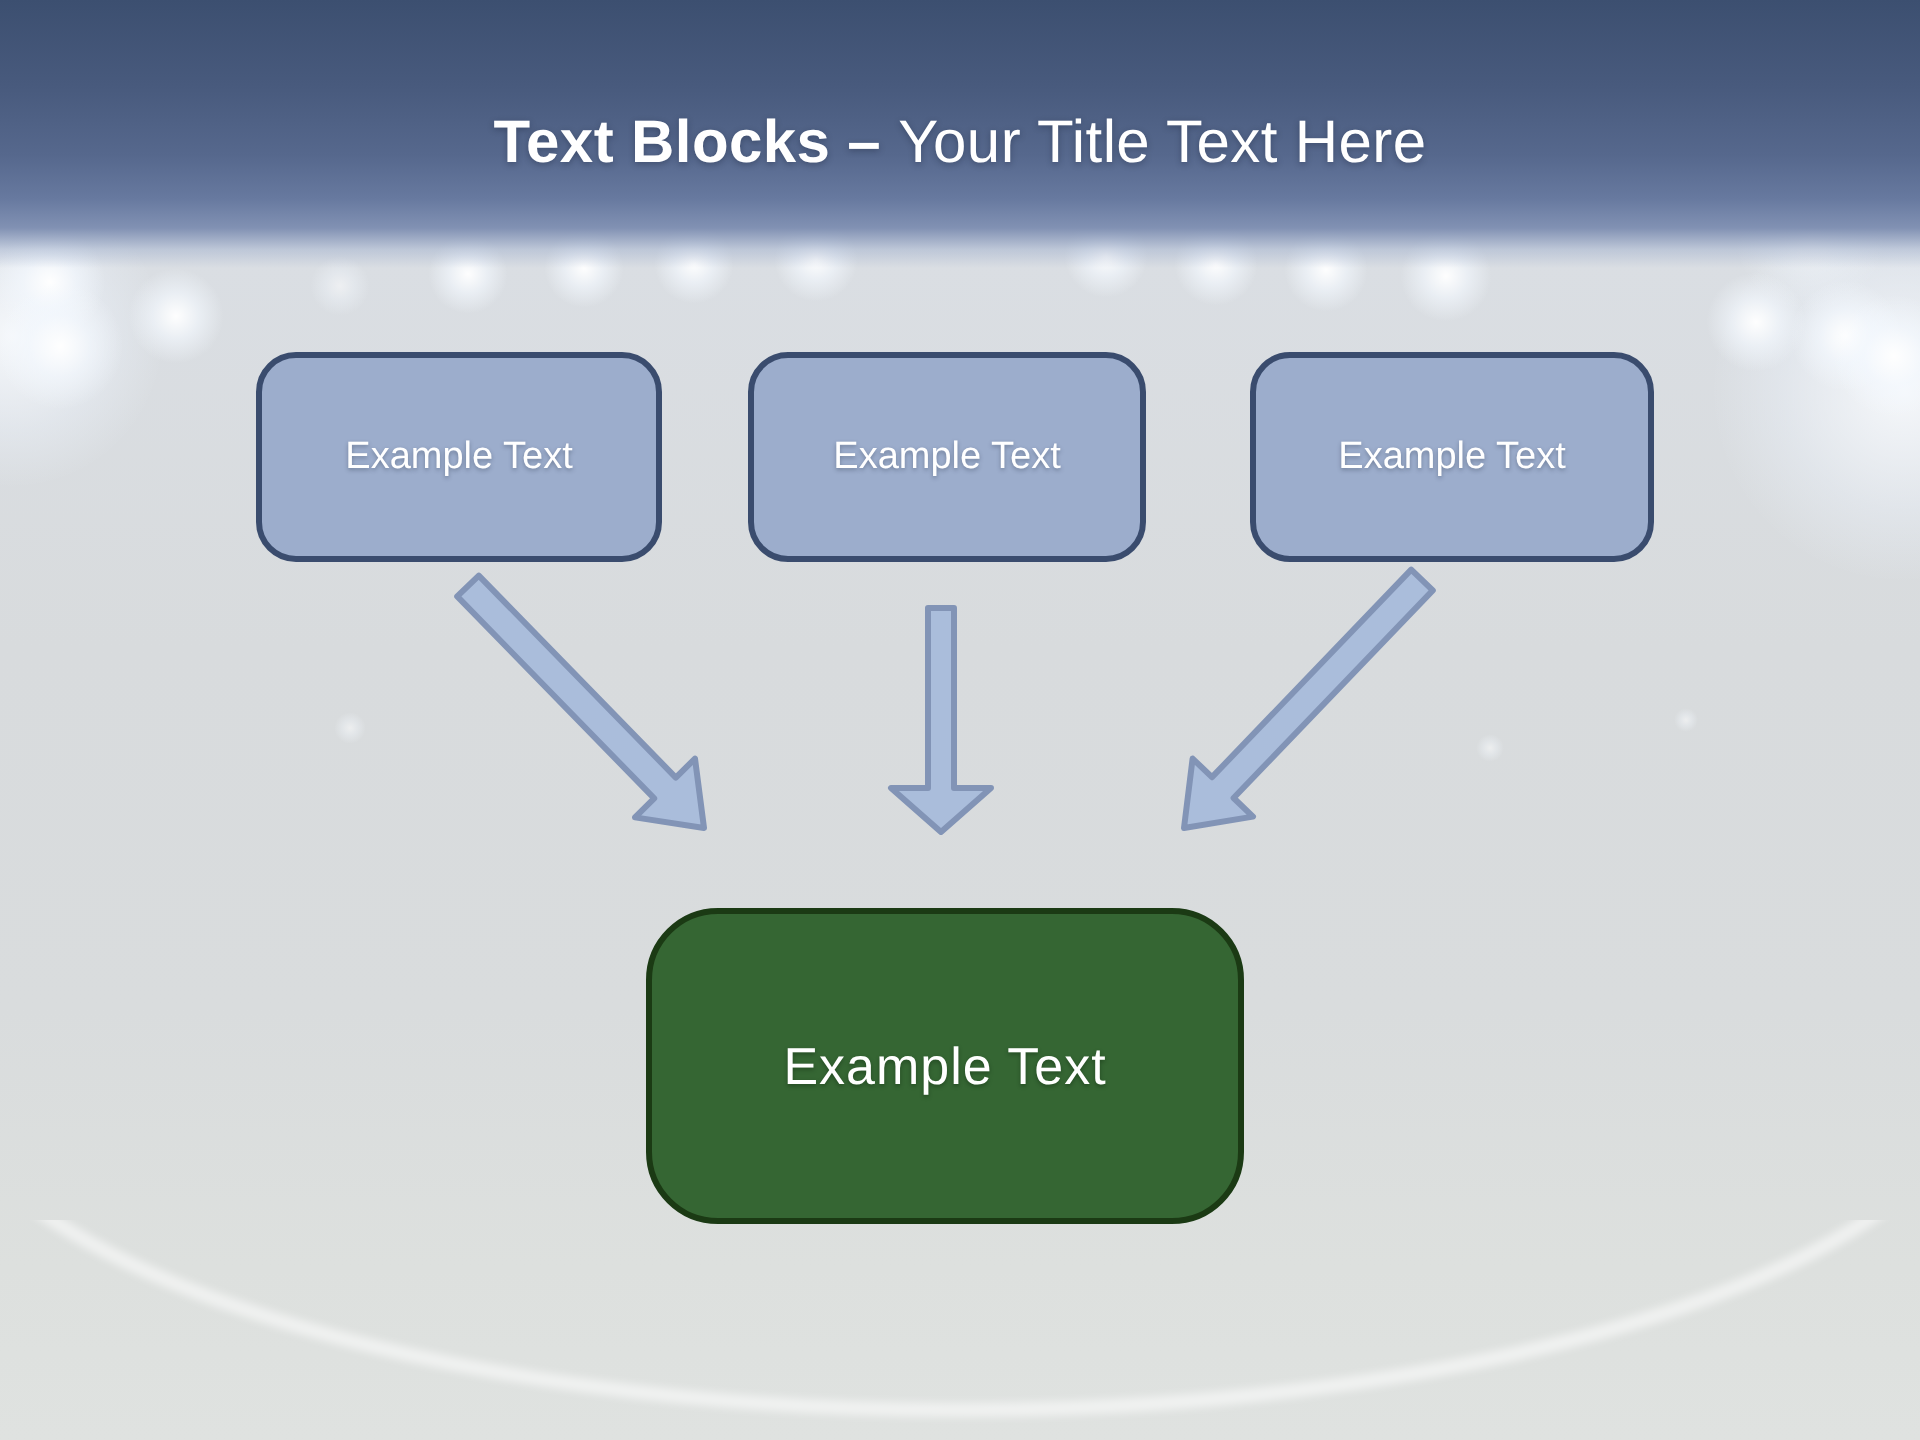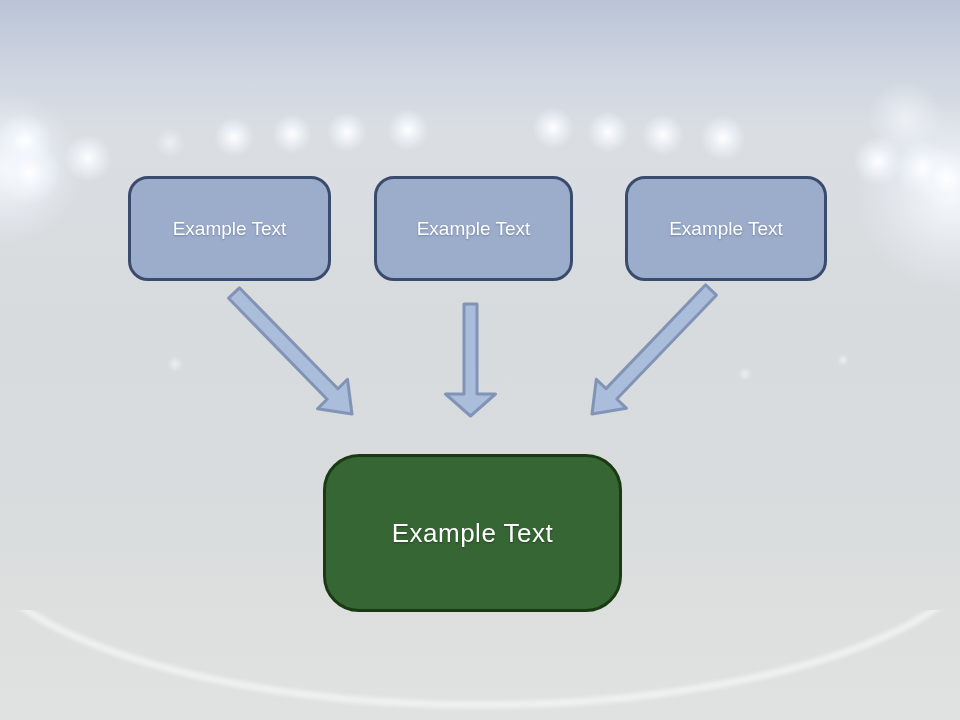--- a/index.html
+++ b/index.html
@@ -82,20 +82,23 @@
     <div class="light" style="left:923px;top:168px;width:56px;height:56px;"></div>
     <div class="light" style="left:947px;top:178px;width:62px;height:62px;"></div>
     <div class="light faint" style="left:175px;top:364px;width:16px;height:16px;"></div>
     <div class="light faint" style="left:745px;top:374px;width:14px;height:14px;"></div>
     <div class="light faint" style="left:843px;top:360px;width:12px;height:12px;"></div>
     <svg class="arc-svg" width="960" height="110">
       <ellipse cx="480" cy="-80" rx="510" ry="175" fill="none" stroke="rgba(255,255,255,0.55)" stroke-width="7" style="filter:blur(2px)"></ellipse>
     </svg>
   </div>
 
+  <div class="header">
+    <h1 class="title"><span class="t-bold">Text Blocks</span><span class="t-sep"> – </span><span class="t-reg">Your Title Text Here</span></h1>
+  </div>
 
   <div class="block block-1">
     <span>Example Text</span>
   </div>
   <div class="block block-2">
     <span>Example Text</span>
   </div>
   <div class="block block-3">
     <span>Example Text</span>
   </div>

